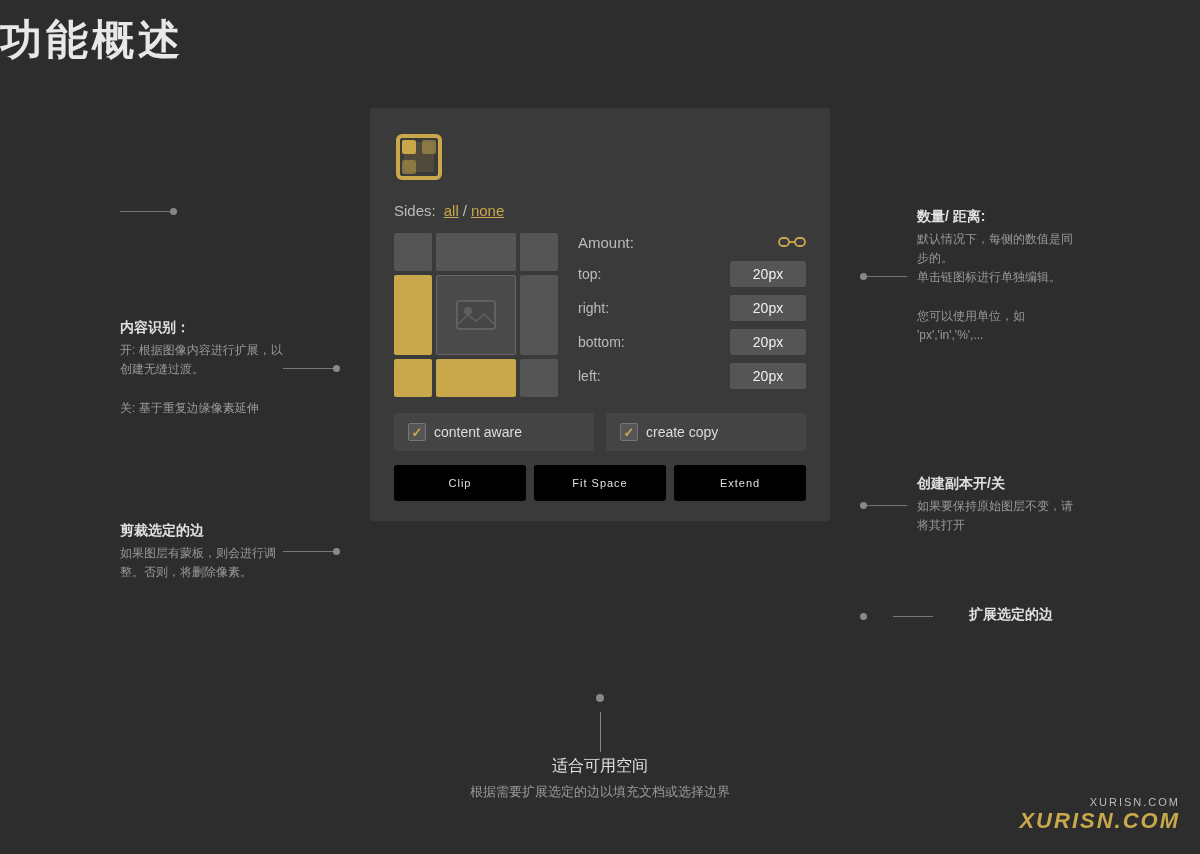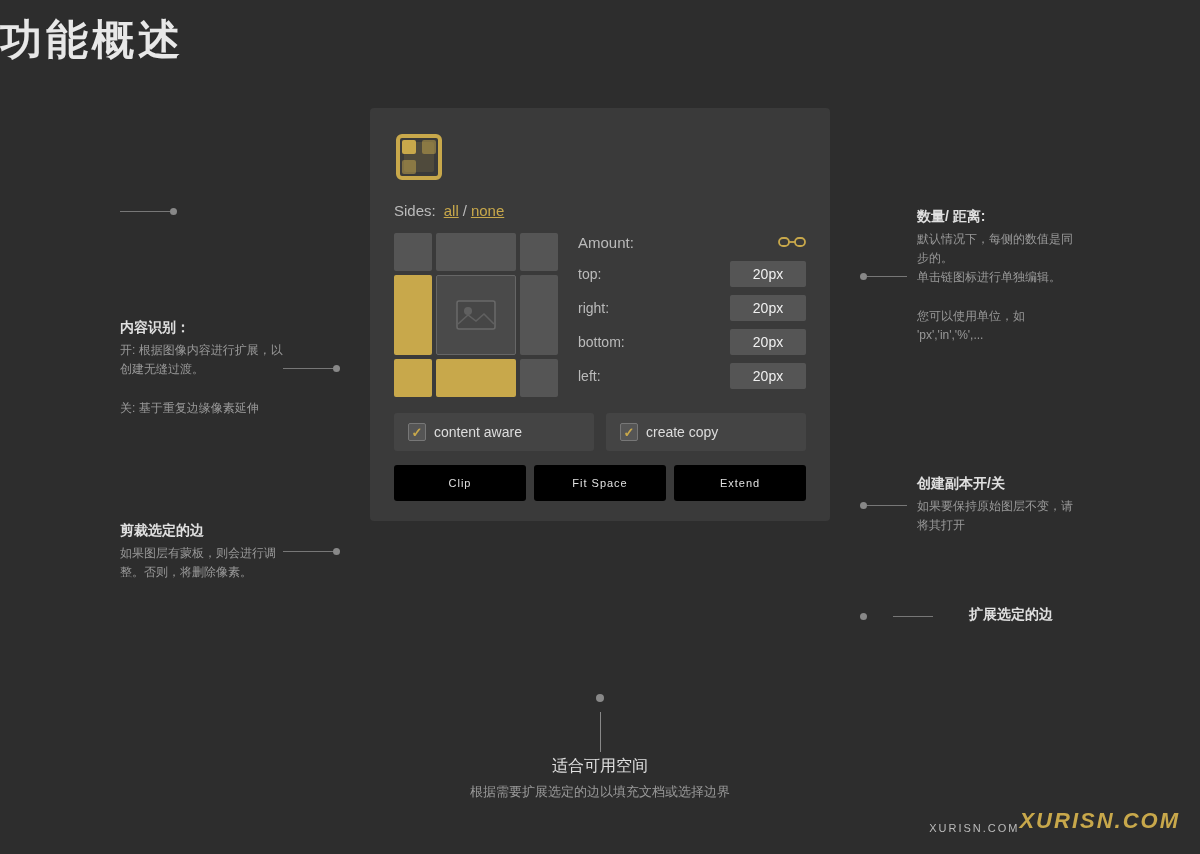--- a/index.html
+++ b/index.html
@@ -319,20 +319,21 @@
       color: #999;
       font-size: 13px;
     }
 
     
     .watermark {
       position: absolute;
       bottom: 20px;
       right: 20px;
       display: flex;
+      flex-direction: column;
       align-items: flex-end;
     }
 
     .watermark-top {
       color: #bbb;
       font-size: 11px;
       letter-spacing: 2px;
       text-align: right;
     }
 

